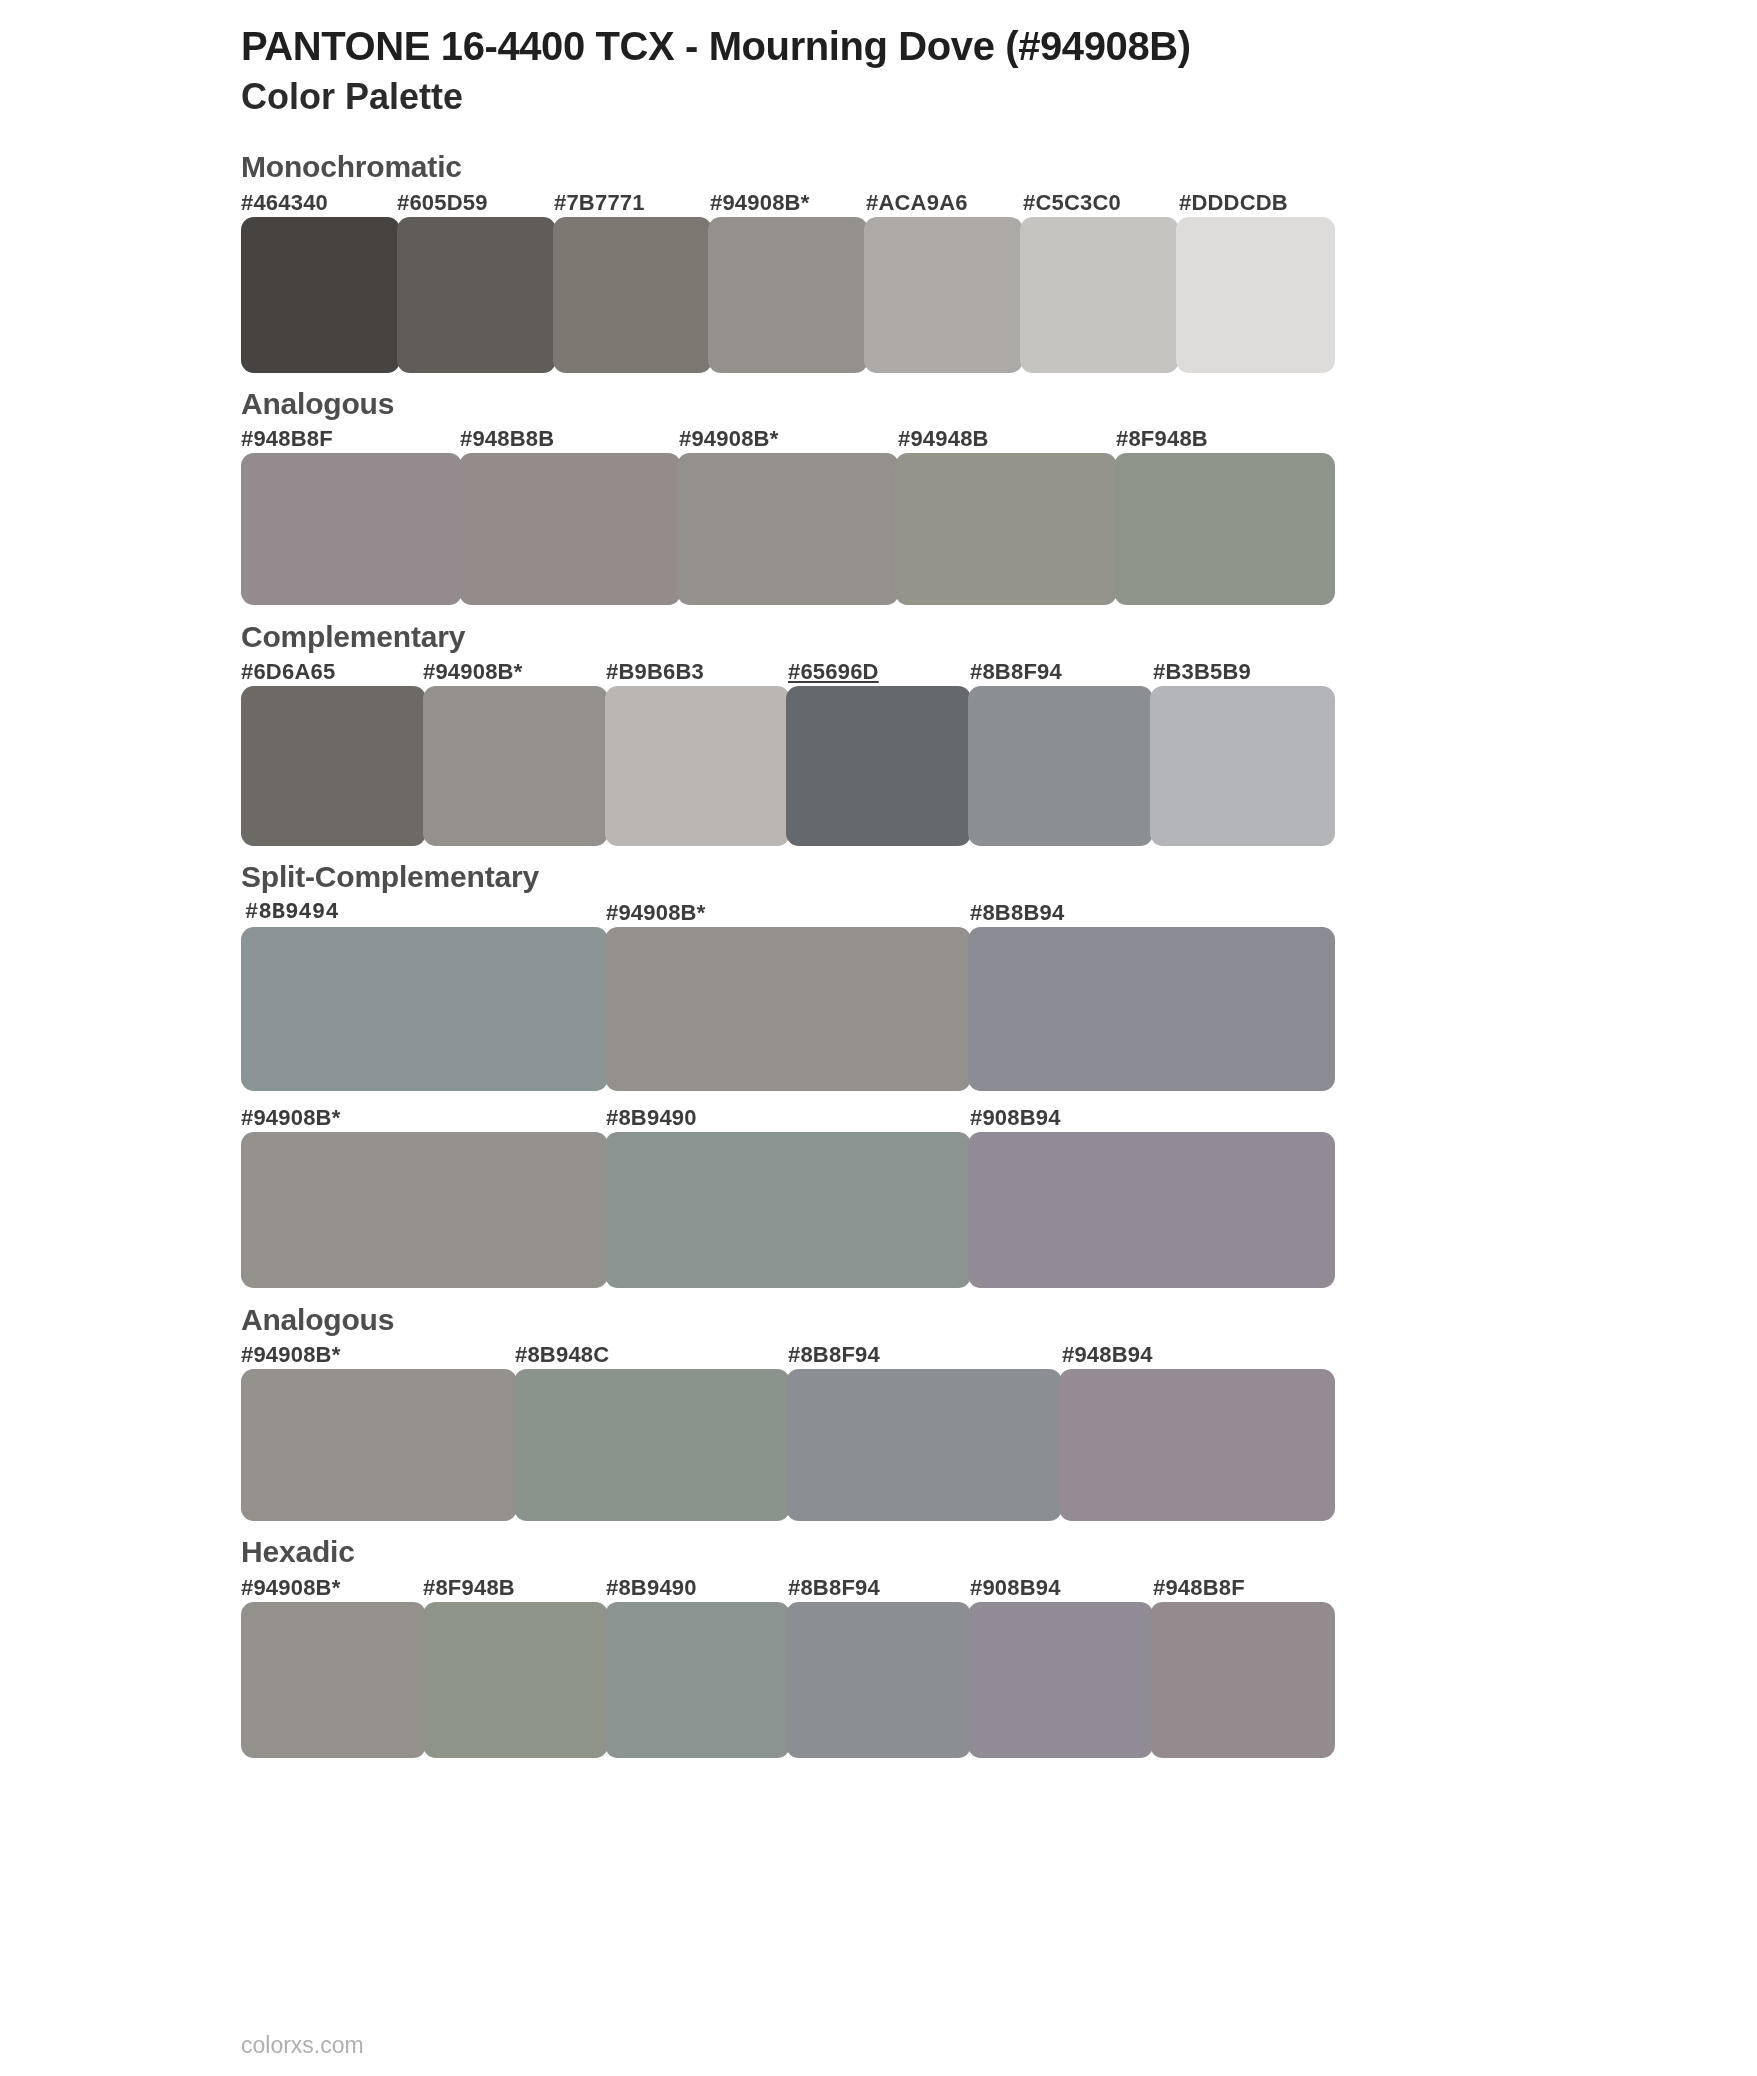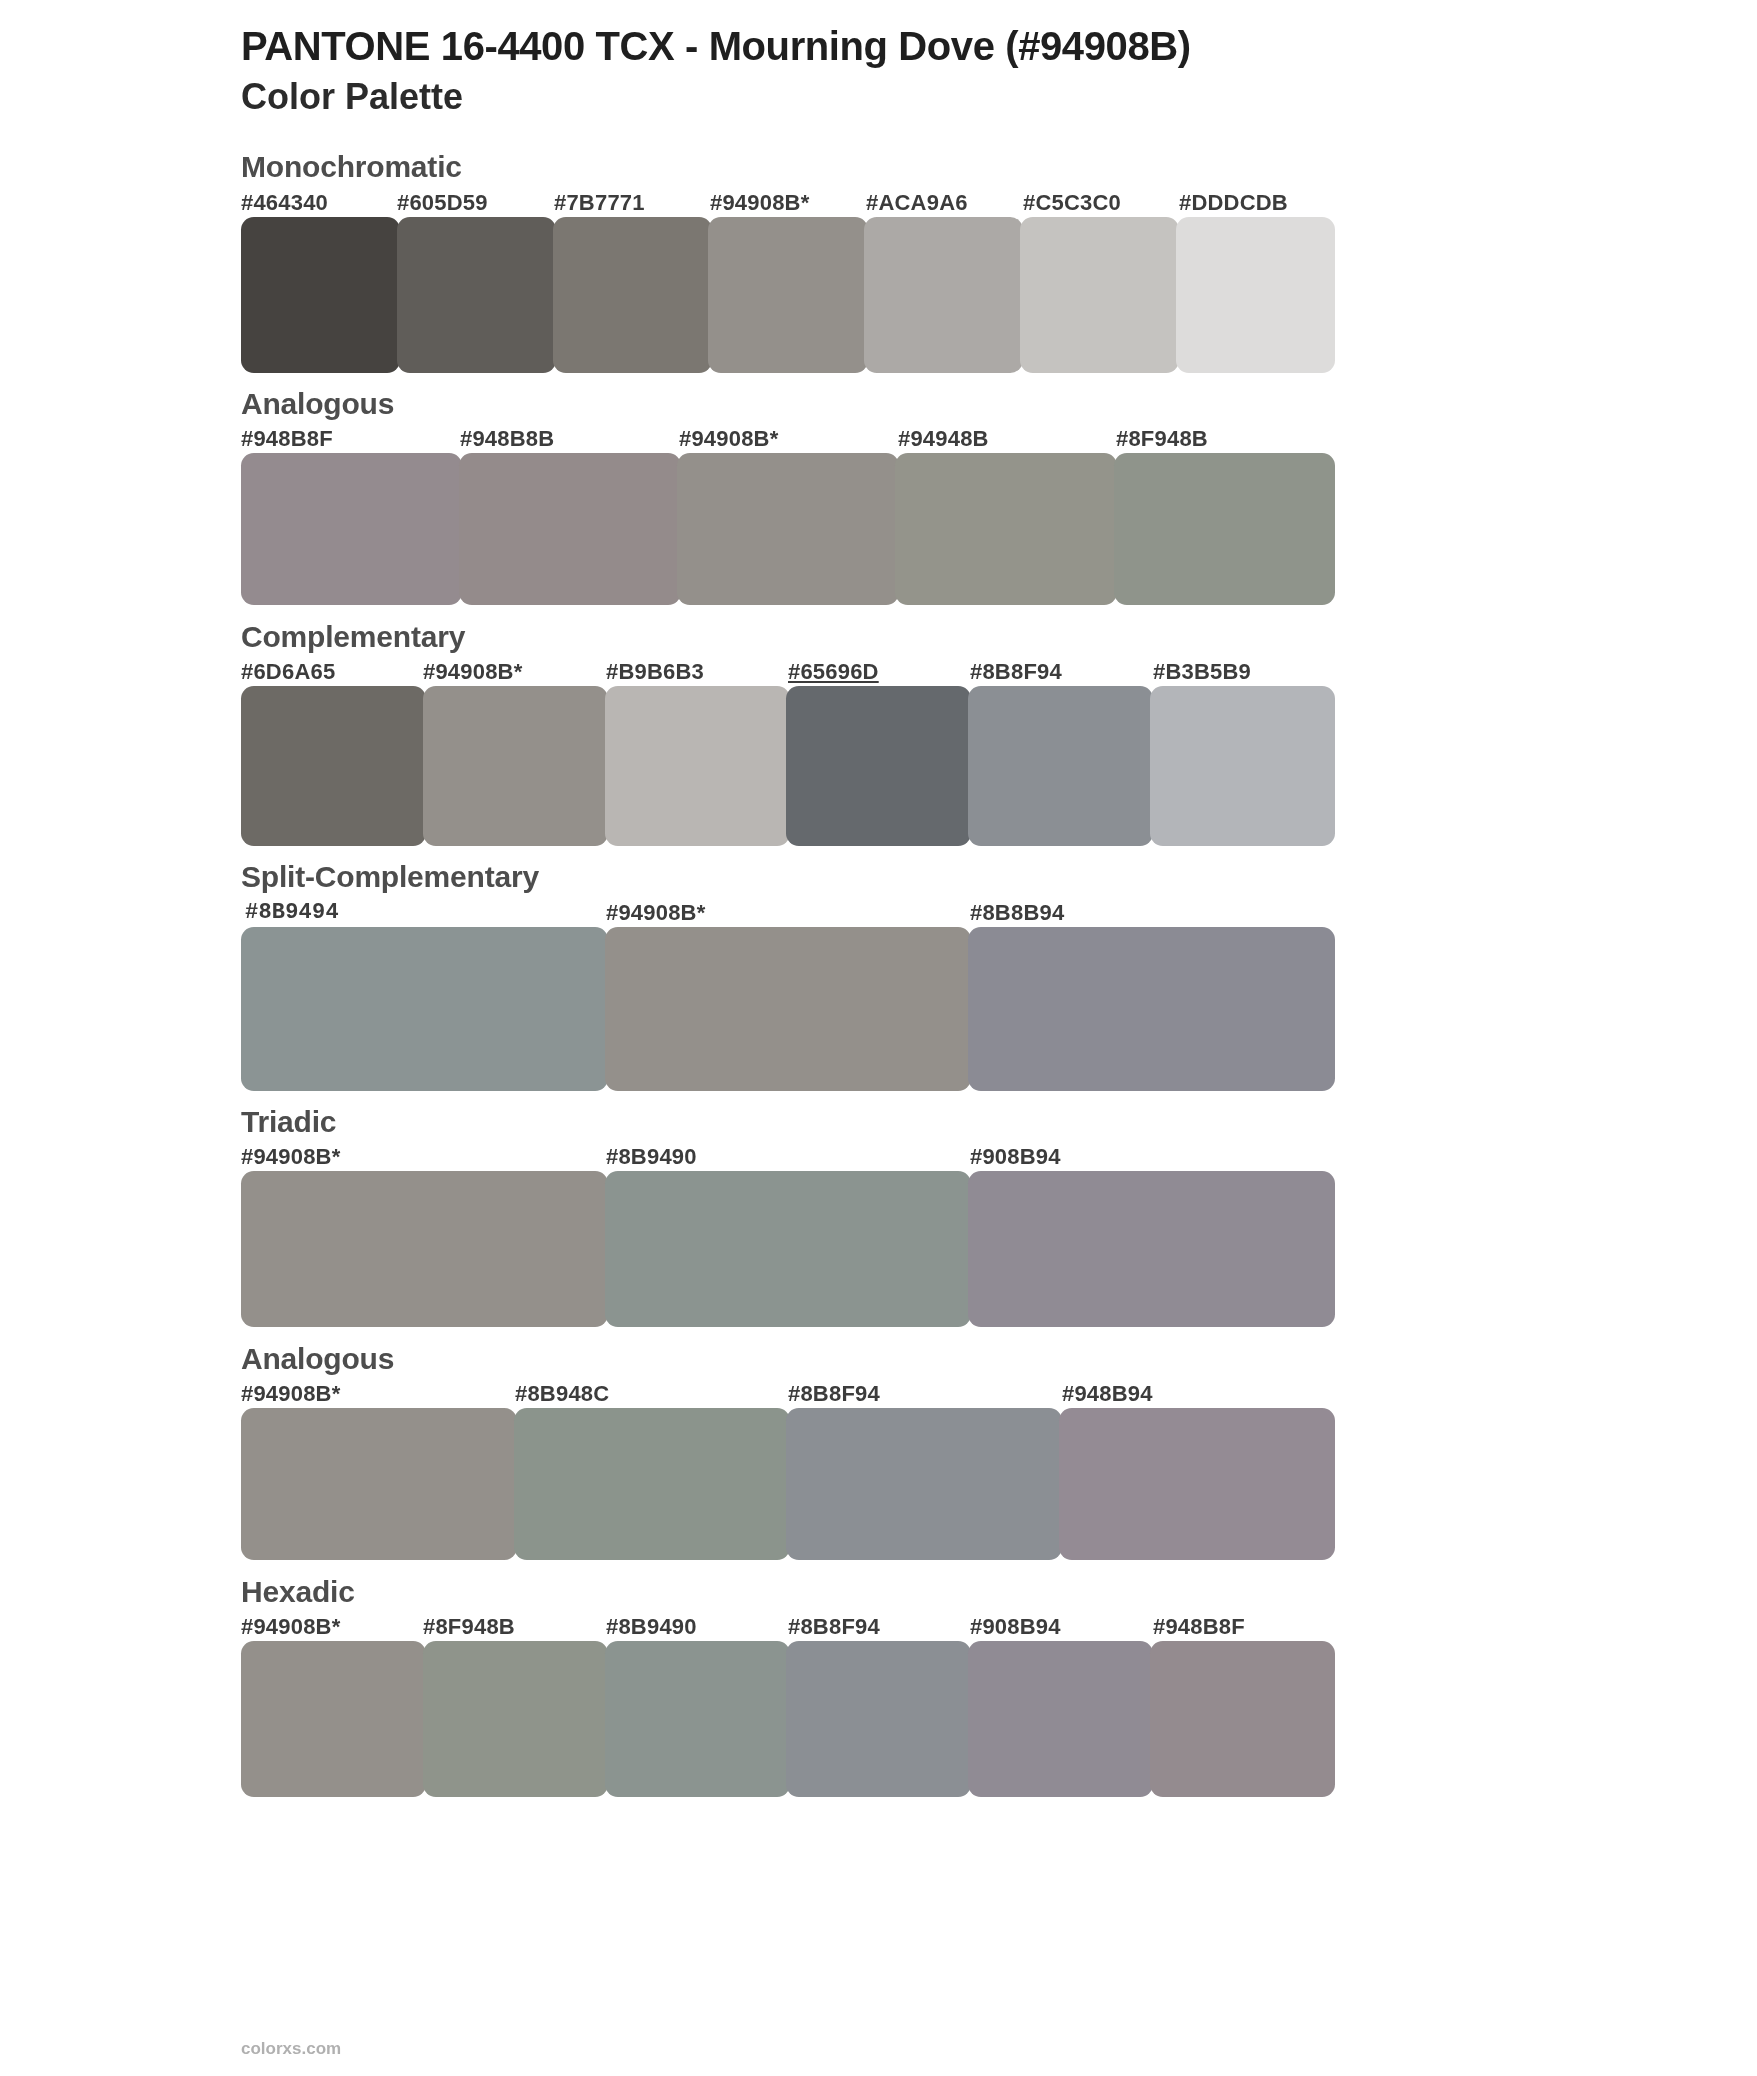--- a/index.html
+++ b/index.html
@@ -91,23 +91,23 @@
   .bar-h-tri    { height: 156px; }
   .bar-h-tetra  { height: 152px; }
   .bar-h-hexa   { height: 156px; }
 
   .footer {
     position: absolute;
     left: 241px;
     bottom: 17.6px;
   }
   .footer-text {
-    font-size: 17px;
+    font-size: 23px;
     color: #b0b0b0;
-    font-weight: bold;
+    font-weight: normal;
   }
 </style>
 </head>
 <body>
 
 <div class="page">
 
   <div class="header">
     <h1 class="page-title">PANTONE 16-4400 TCX - Mourning Dove (#94908B)</h1>
     <h2 class="page-subtitle">Color Palette</h2>
@@ -178,21 +178,20 @@
           <span class="swatch-label" style="left: 365px;">#94908B*</span>
           <span class="swatch-label" style="left: 729px;">#8B8B94</span>
         </div>
         <div class="swatch-bar bar-h-split">
           <div class="swatch" title="#8B9494" style="background: rgb(139, 148, 148);"></div>
           <div class="swatch" title="#94908B*" style="background: rgb(148, 144, 139);"></div>
           <div class="swatch" title="#8B8B94" style="background: rgb(139, 139, 148);"></div>
         </div>
       </div>
       <div class="section">
-        <div class="section-title">Triadic</div>
         <div class="swatch-labels">
           <span class="swatch-label" style="left: 0px;">#94908B*</span>
           <span class="swatch-label" style="left: 365px;">#8B9490</span>
           <span class="swatch-label" style="left: 729px;">#908B94</span>
         </div>
         <div class="swatch-bar bar-h-tri">
           <div class="swatch" title="#94908B*" style="background: rgb(148, 144, 139);"></div>
           <div class="swatch" title="#8B9490" style="background: rgb(139, 148, 144);"></div>
           <div class="swatch" title="#908B94" style="background: rgb(144, 139, 148);"></div>
         </div>

